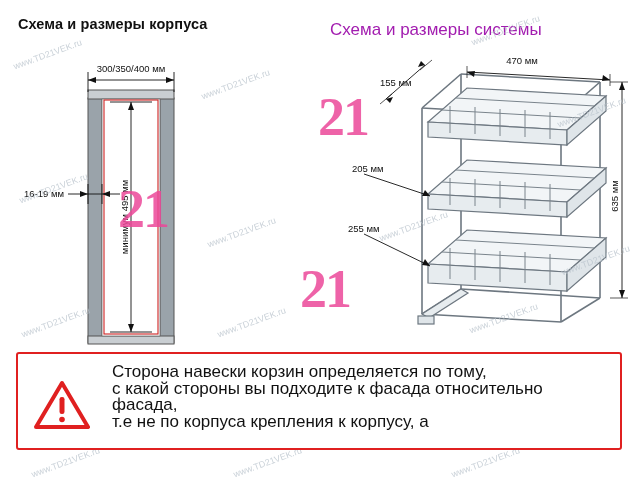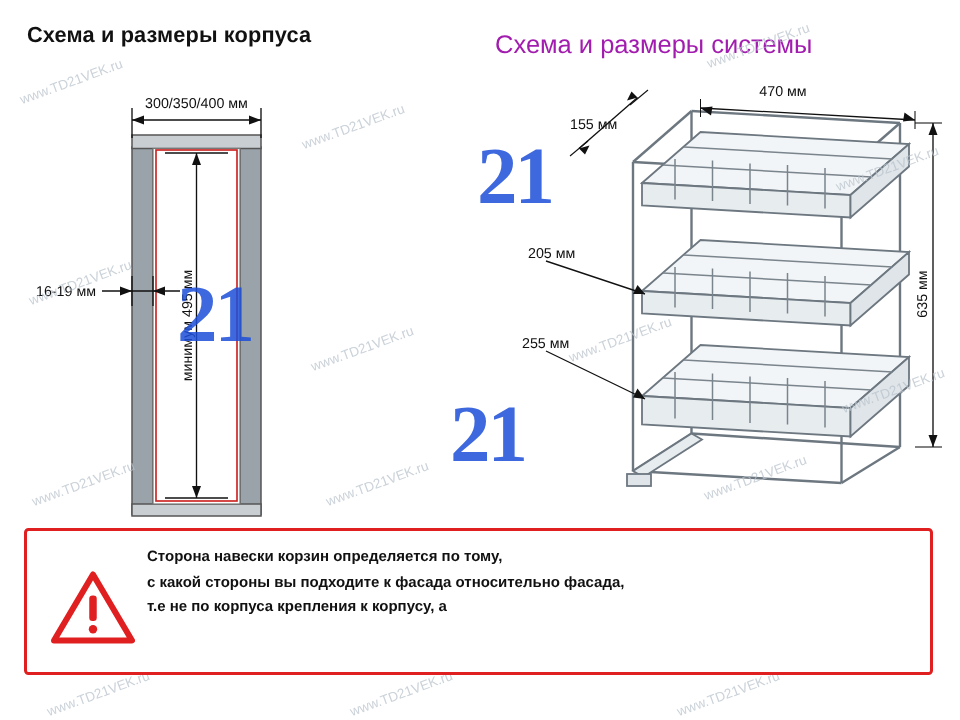--- a/index.html
+++ b/index.html
@@ -23,21 +23,21 @@
     opacity:.75;
     white-space:nowrap;
     transform:rotate(-20deg);
     transform-origin:left top;
   }
   .wm-big {
     position:absolute;
     font-family:"Liberation Serif", serif;
     font-size:54px;
     font-weight:bold;
-    color:#1d4ed8;
+    color:#ec4899;
     opacity:.85;
     letter-spacing:-2px;
   }
 
   
   .title-left {
     position:absolute; left:18px; top:16px;
     font-size:14.5px; font-weight:bold; color:#111;
     letter-spacing:.1px;
   }
@@ -60,22 +60,22 @@
     left:16px; top:352px;
     width:606px; height:98px;
     border:2px solid #e02020;
     border-radius:3px;
     background:#ffffff;
     box-sizing:border-box;
     z-index:6;
   }
   .warn-icon { position:absolute; left:16px; top:26px; width:56px; height:50px; }
   .warn-text {
-    position:absolute; left:80px; top:10px; right:10px;
-    font-size:10px; font-weight:bold; line-height:16.5px;
+    position:absolute; left:94px; top:10px; right:10px;
+    font-size:17px; font-weight:normal; line-height:16.5px;
     color:#111;
   }
   .warn-text .red { color:#e02020; }
   .warn-line { display:block; }
 </style>
 </head>
 <body>
 
 <div id="root">
 

